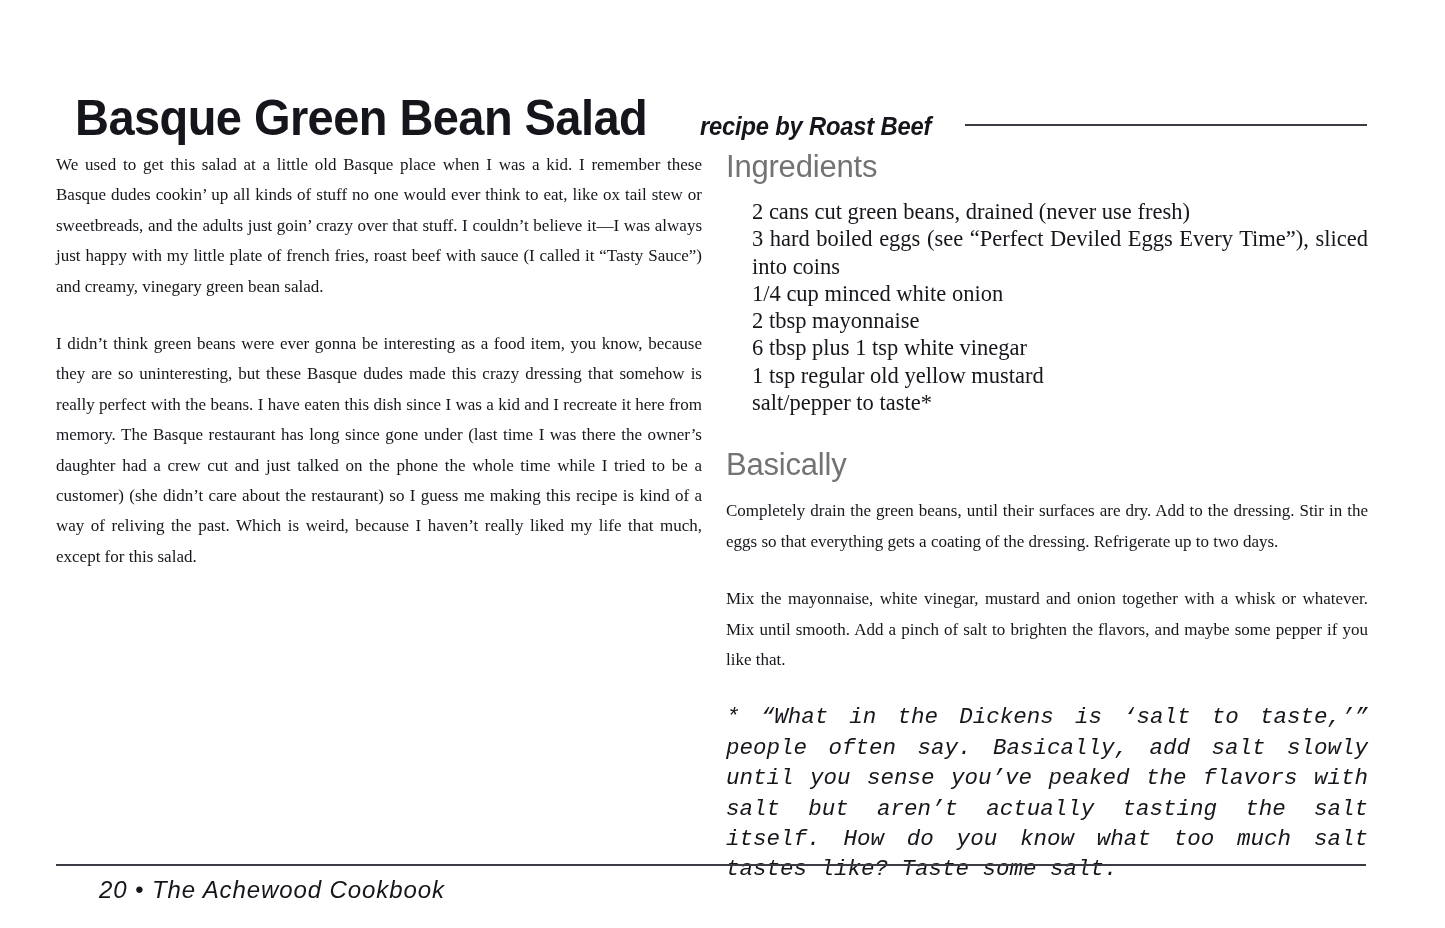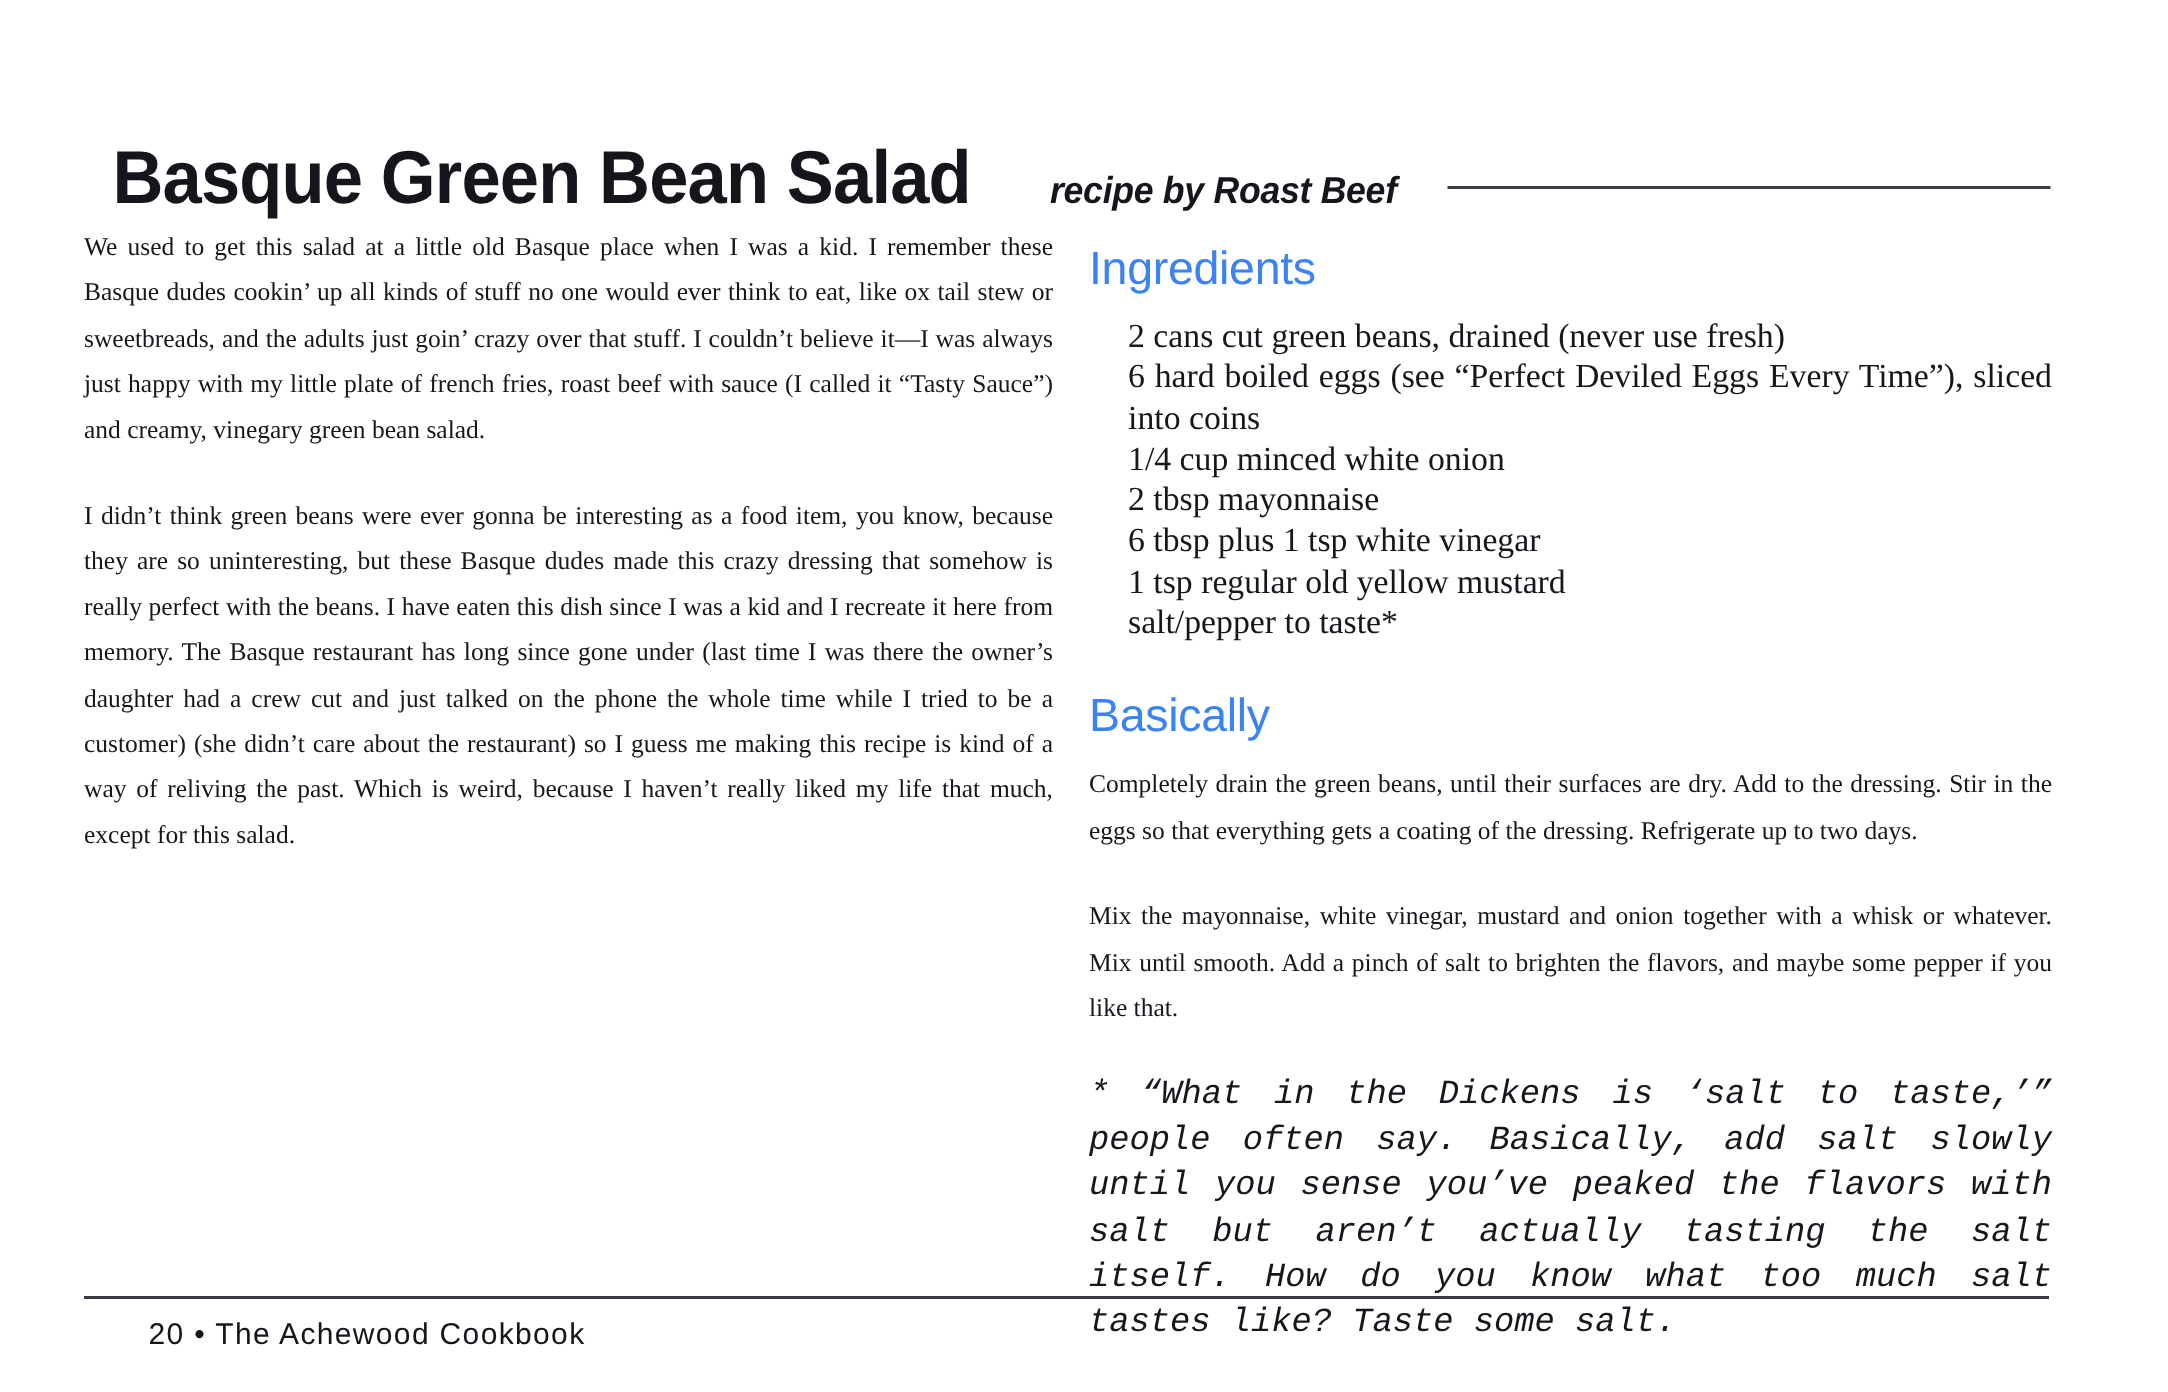--- a/index.html
+++ b/index.html
@@ -90,22 +90,22 @@
     color: #16161c;
     hyphens: none;
   }
   .body-par:last-child { margin-bottom: 0; }
 
   .section-heading {
     font-family: "Liberation Sans", sans-serif;
     font-weight: normal;
     font-size: 31px;
     line-height: 34px;
-    color: #3b82f6;
-    margin: 12px 0 14px 0;
+    color: #737373;
+    margin: 0 0 14px 0;
     letter-spacing: -0.2px;
   }
   .section-heading.procedure { margin-top: 32px; }
 
   .ingredients {
     list-style: none;
     margin: 0 0 0 0;
     padding: 0 0 0 26px;
   }
   .ingredients li {
@@ -136,21 +136,22 @@
     top: 864px;
     width: 1310px;
     height: 0;
     border-top: 2px solid #3b3b44;
   }
   .footer-text {
     position: absolute;
     left: 99px;
     top: 879px;
     font-family: "Liberation Sans", sans-serif;
-    font-size: 20px;
+    font-style: italic;
+    font-size: 24px;
     line-height: 22px;
     letter-spacing: 0.9px;
     color: #15151c;
     white-space: nowrap;
   }
 </style>
 </head>
 <body>
 
 <div class="page">
@@ -163,21 +164,21 @@
 
   <div class="col-left">
     <p class="body-par">We used to get this salad at a little old Basque place when I was a kid. I remember these Basque dudes cookin’ up all kinds of stuff no one would ever think to eat, like ox tail stew or sweetbreads, and the adults just goin’ crazy over that stuff. I couldn’t believe it—I was always just happy with my little plate of french fries, roast beef with sauce (I called it “Tasty Sauce”) and creamy, vinegary green bean salad.</p>
     <p class="body-par">I didn’t think green beans were ever gonna be interesting as a food item, you know, because they are so uninteresting, but these Basque dudes made this crazy dressing that somehow is really perfect with the beans. I have eaten this dish since I was a kid and I recreate it here from memory. The Basque restaurant has long since gone under (last time I was there the owner’s daughter had a crew cut and just talked on the phone the whole time while I tried to be a customer) (she didn’t care about the restaurant) so I guess me making this recipe is kind of a way of reliving the past. Which is weird, because I haven’t really liked my life that much, except for this salad.</p>
   </div>
 
   <div class="col-right">
     <h2 class="section-heading">Ingredients</h2>
     <ul class="ingredients">
       <li>2 cans cut green beans, drained (never use fresh)</li>
-      <li class="wrap-item">6 hard boiled eggs (see “Perfect Deviled Eggs Every Time”), sliced into coins</li>
+      <li class="wrap-item">3 hard boiled eggs (see “Perfect Deviled Eggs Every Time”), sliced into coins</li>
       <li>1/4 cup minced white onion</li>
       <li>2 tbsp mayonnaise</li>
       <li>6 tbsp plus 1 tsp white vinegar</li>
       <li>1 tsp regular old yellow mustard</li>
       <li>salt/pepper to taste*</li>
     </ul>
 
     <h2 class="section-heading procedure">Basically</h2>
     <p class="body-par">Completely drain the green beans, until their surfaces are dry. Add to the dressing. Stir in the eggs so that everything gets a coating of the dressing. Refrigerate up to two days.</p>
     <p class="body-par">Mix the mayonnaise, white vinegar, mustard and onion together with a whisk or whatever. Mix until smooth. Add a pinch of salt to brighten the flavors, and maybe some pepper if you like that.</p>

